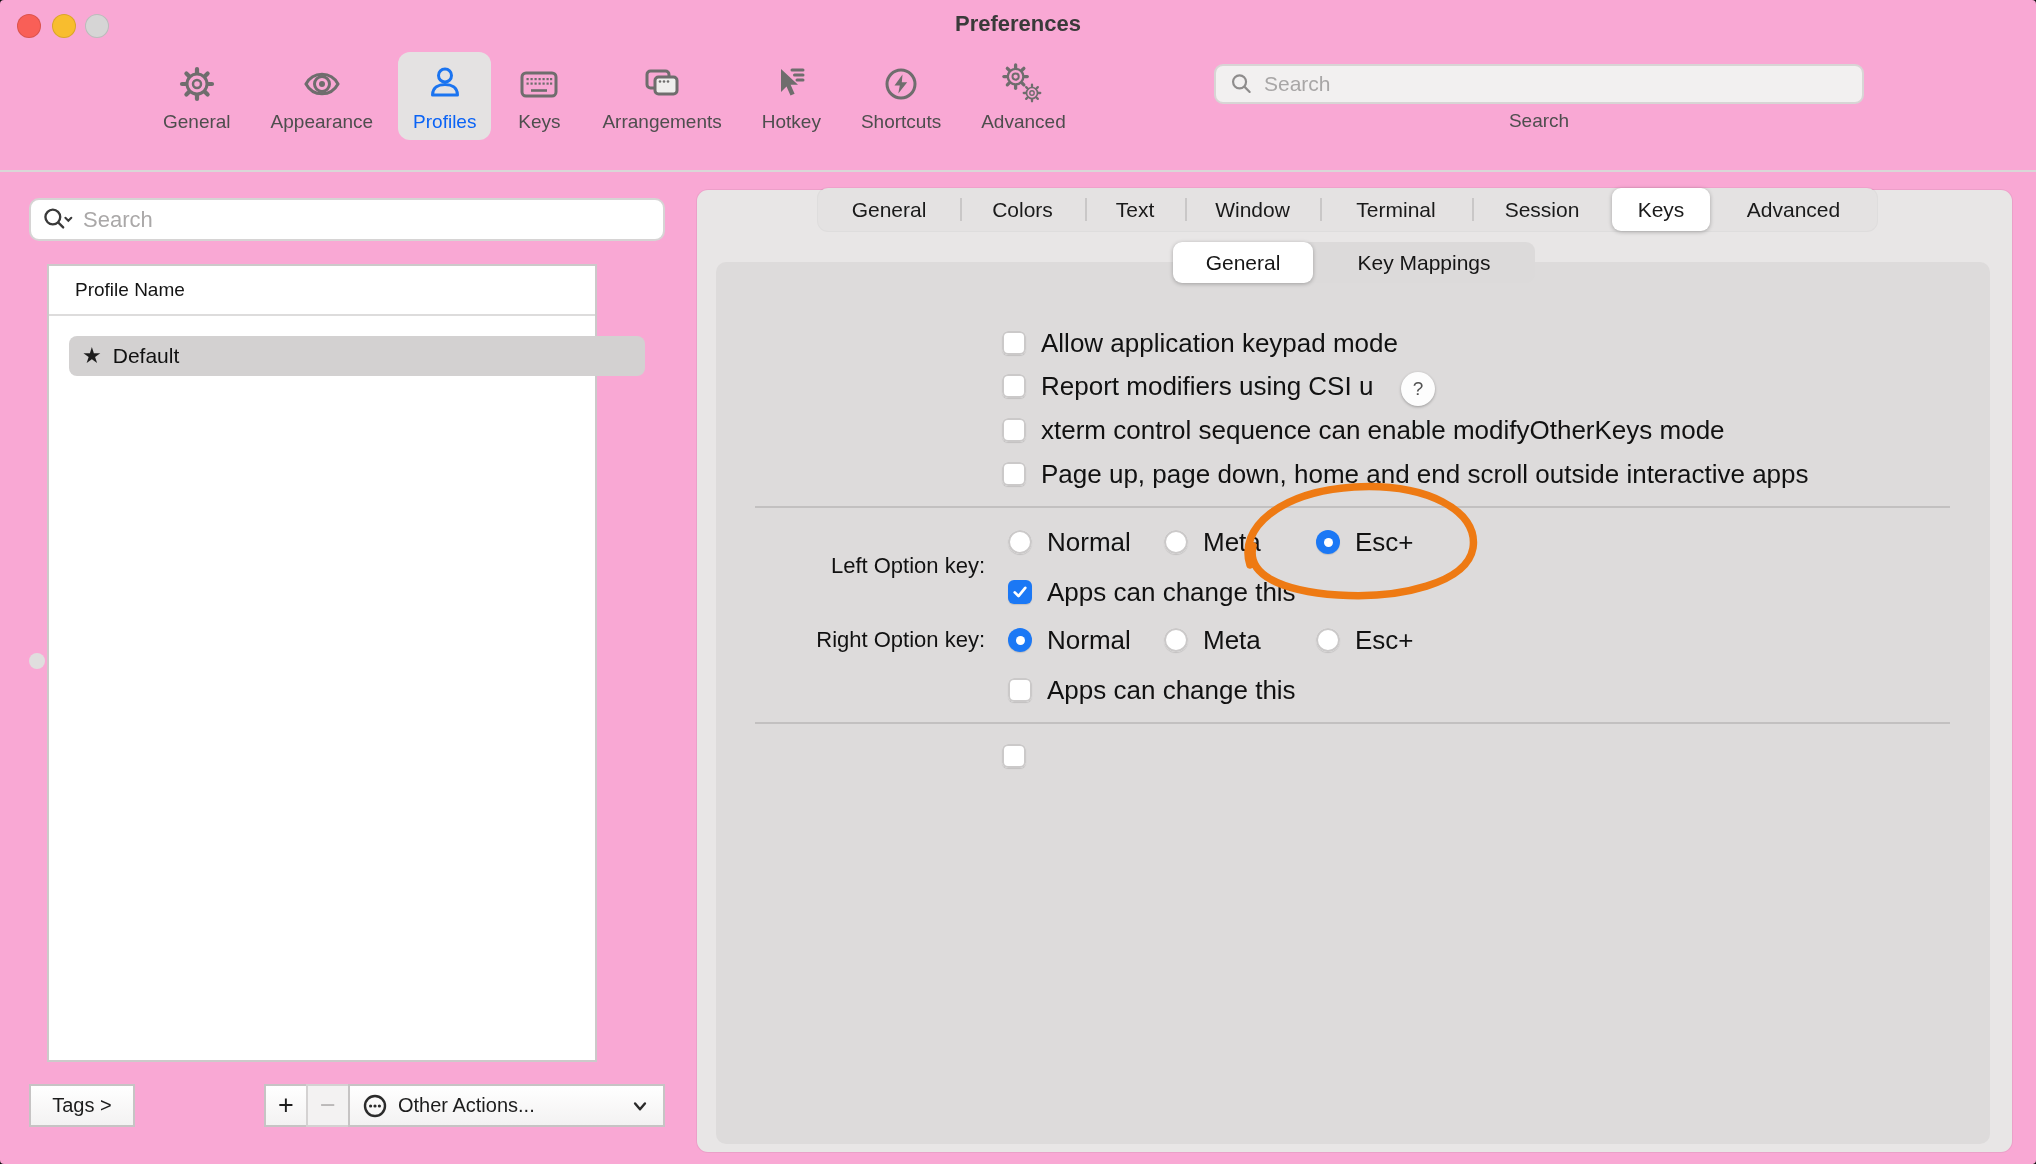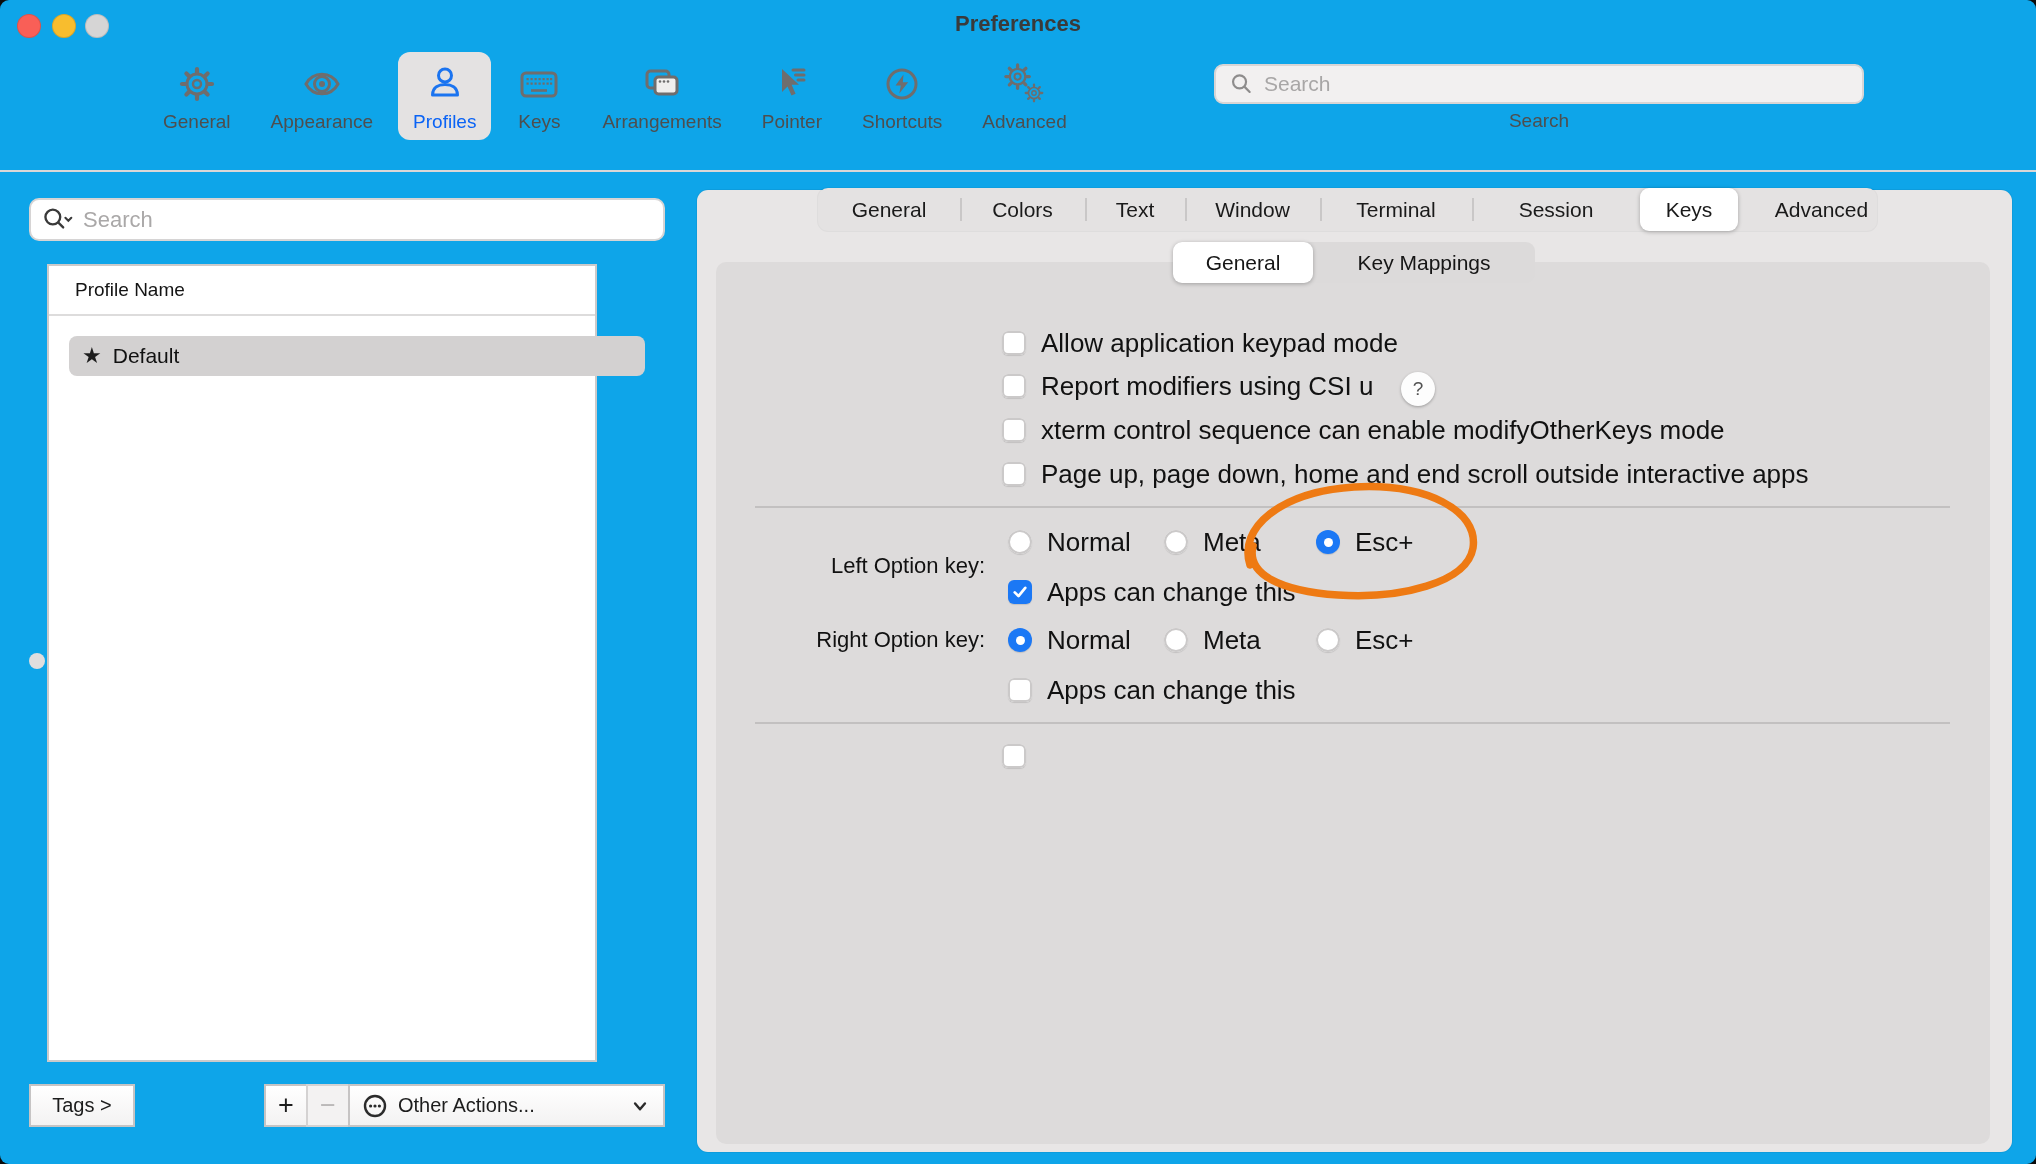--- a/index.html
+++ b/index.html
@@ -1,18 +1,18 @@
 <!DOCTYPE html>
 <html><head>
 <meta charset="utf-8">
 <style>
   html,body{margin:0;padding:0;background:#0c0c0c;width:2036px;height:1164px;}
   *{box-sizing:border-box;}
   .window{
-    position:absolute;inset:0;background:#0ea5e9;border-radius:9px;overflow:hidden;
+    position:absolute;inset:0;background:#f9a8d4;border-radius:4px;overflow:hidden;
     font-family:"Liberation Sans","DejaVu Sans",sans-serif;color:#1a1a1a;
   }
   
   .titlebar{position:absolute;left:0;top:0;right:0;height:48px;}
   .tl{position:absolute;top:14px;width:24px;height:24px;border-radius:50%;box-shadow:inset 0 0 0 1px rgba(0,0,0,.12);}
   .tl.red{left:17px;background:#f95f57;}
   .tl.yellow{left:52px;background:#f8bd2e;}
   .tl.gray{left:85px;background:#d6d5d5;}
   .win-title{position:absolute;left:0;right:0;top:11px;text-align:center;font-size:22px;font-weight:bold;color:#3a3a3a;}
   
@@ -186,21 +186,21 @@
       <span class="ticon">
         <svg class="ic" width="40" height="40" viewBox="0 0 40 40">
           <path d="M10,5 L10,28 L15.5,22.5 L19.5,31.5 L23.6,29.7 L19.6,20.8 L27,20.8 Z" fill="#6f6d6d"></path>
           <g stroke="#6f6d6d" stroke-width="3" stroke-linecap="round">
             <line x1="21" y1="6" x2="32" y2="6"></line>
               <line x1="23.5" y1="11" x2="32" y2="11"></line>
               <line x1="26" y1="16" x2="32" y2="16"></line>
           </g>
         </svg>
       </span>
-      <span class="tlabel">Pointer</span>
+      <span class="tlabel">Hotkey</span>
     </div>
     <div class="tbitem">
       <span class="ticon">
         <svg class="ic" width="40" height="40" viewBox="0 0 40 40">
           <circle cx="20" cy="20" r="14" stroke="#6f6d6d" fill="none" stroke-width="3"></circle>
           <path d="M21.5,10.5 L13.5,21.5 L18.8,21.5 L17.3,29.5 L26.2,18.3 L20.8,18.3 Z" fill="#6f6d6d"></path>
         </svg>
       </span>
       <span class="tlabel">Shortcuts</span>
     </div>
@@ -277,21 +277,21 @@
 
   <div class="panel"></div>
   <div class="inner"></div>
 
   <div class="tabbar">
     <div class="tab" style="width:142px">General</div>
     <div class="tab" style="width:125px">Colors</div>
     <div class="tab" style="width:100px">Text</div>
     <div class="tab" style="width:135px">Window</div>
     <div class="tab" style="width:152px">Terminal</div>
-    <div class="tab" style="width:168px">Session</div>
+    <div class="tab" style="width:140px">Session</div>
     <div class="tab selected" style="width:98px">Keys</div>
     <div class="tab" style="width:167px">Advanced</div>
     <div class="tbdiv" style="left:142px"></div>
     <div class="tbdiv" style="left:267px"></div>
     <div class="tbdiv" style="left:367px"></div>
     <div class="tbdiv" style="left:502px"></div>
     <div class="tbdiv" style="left:654px"></div>
   </div>
 
   <div class="subtabbar">

